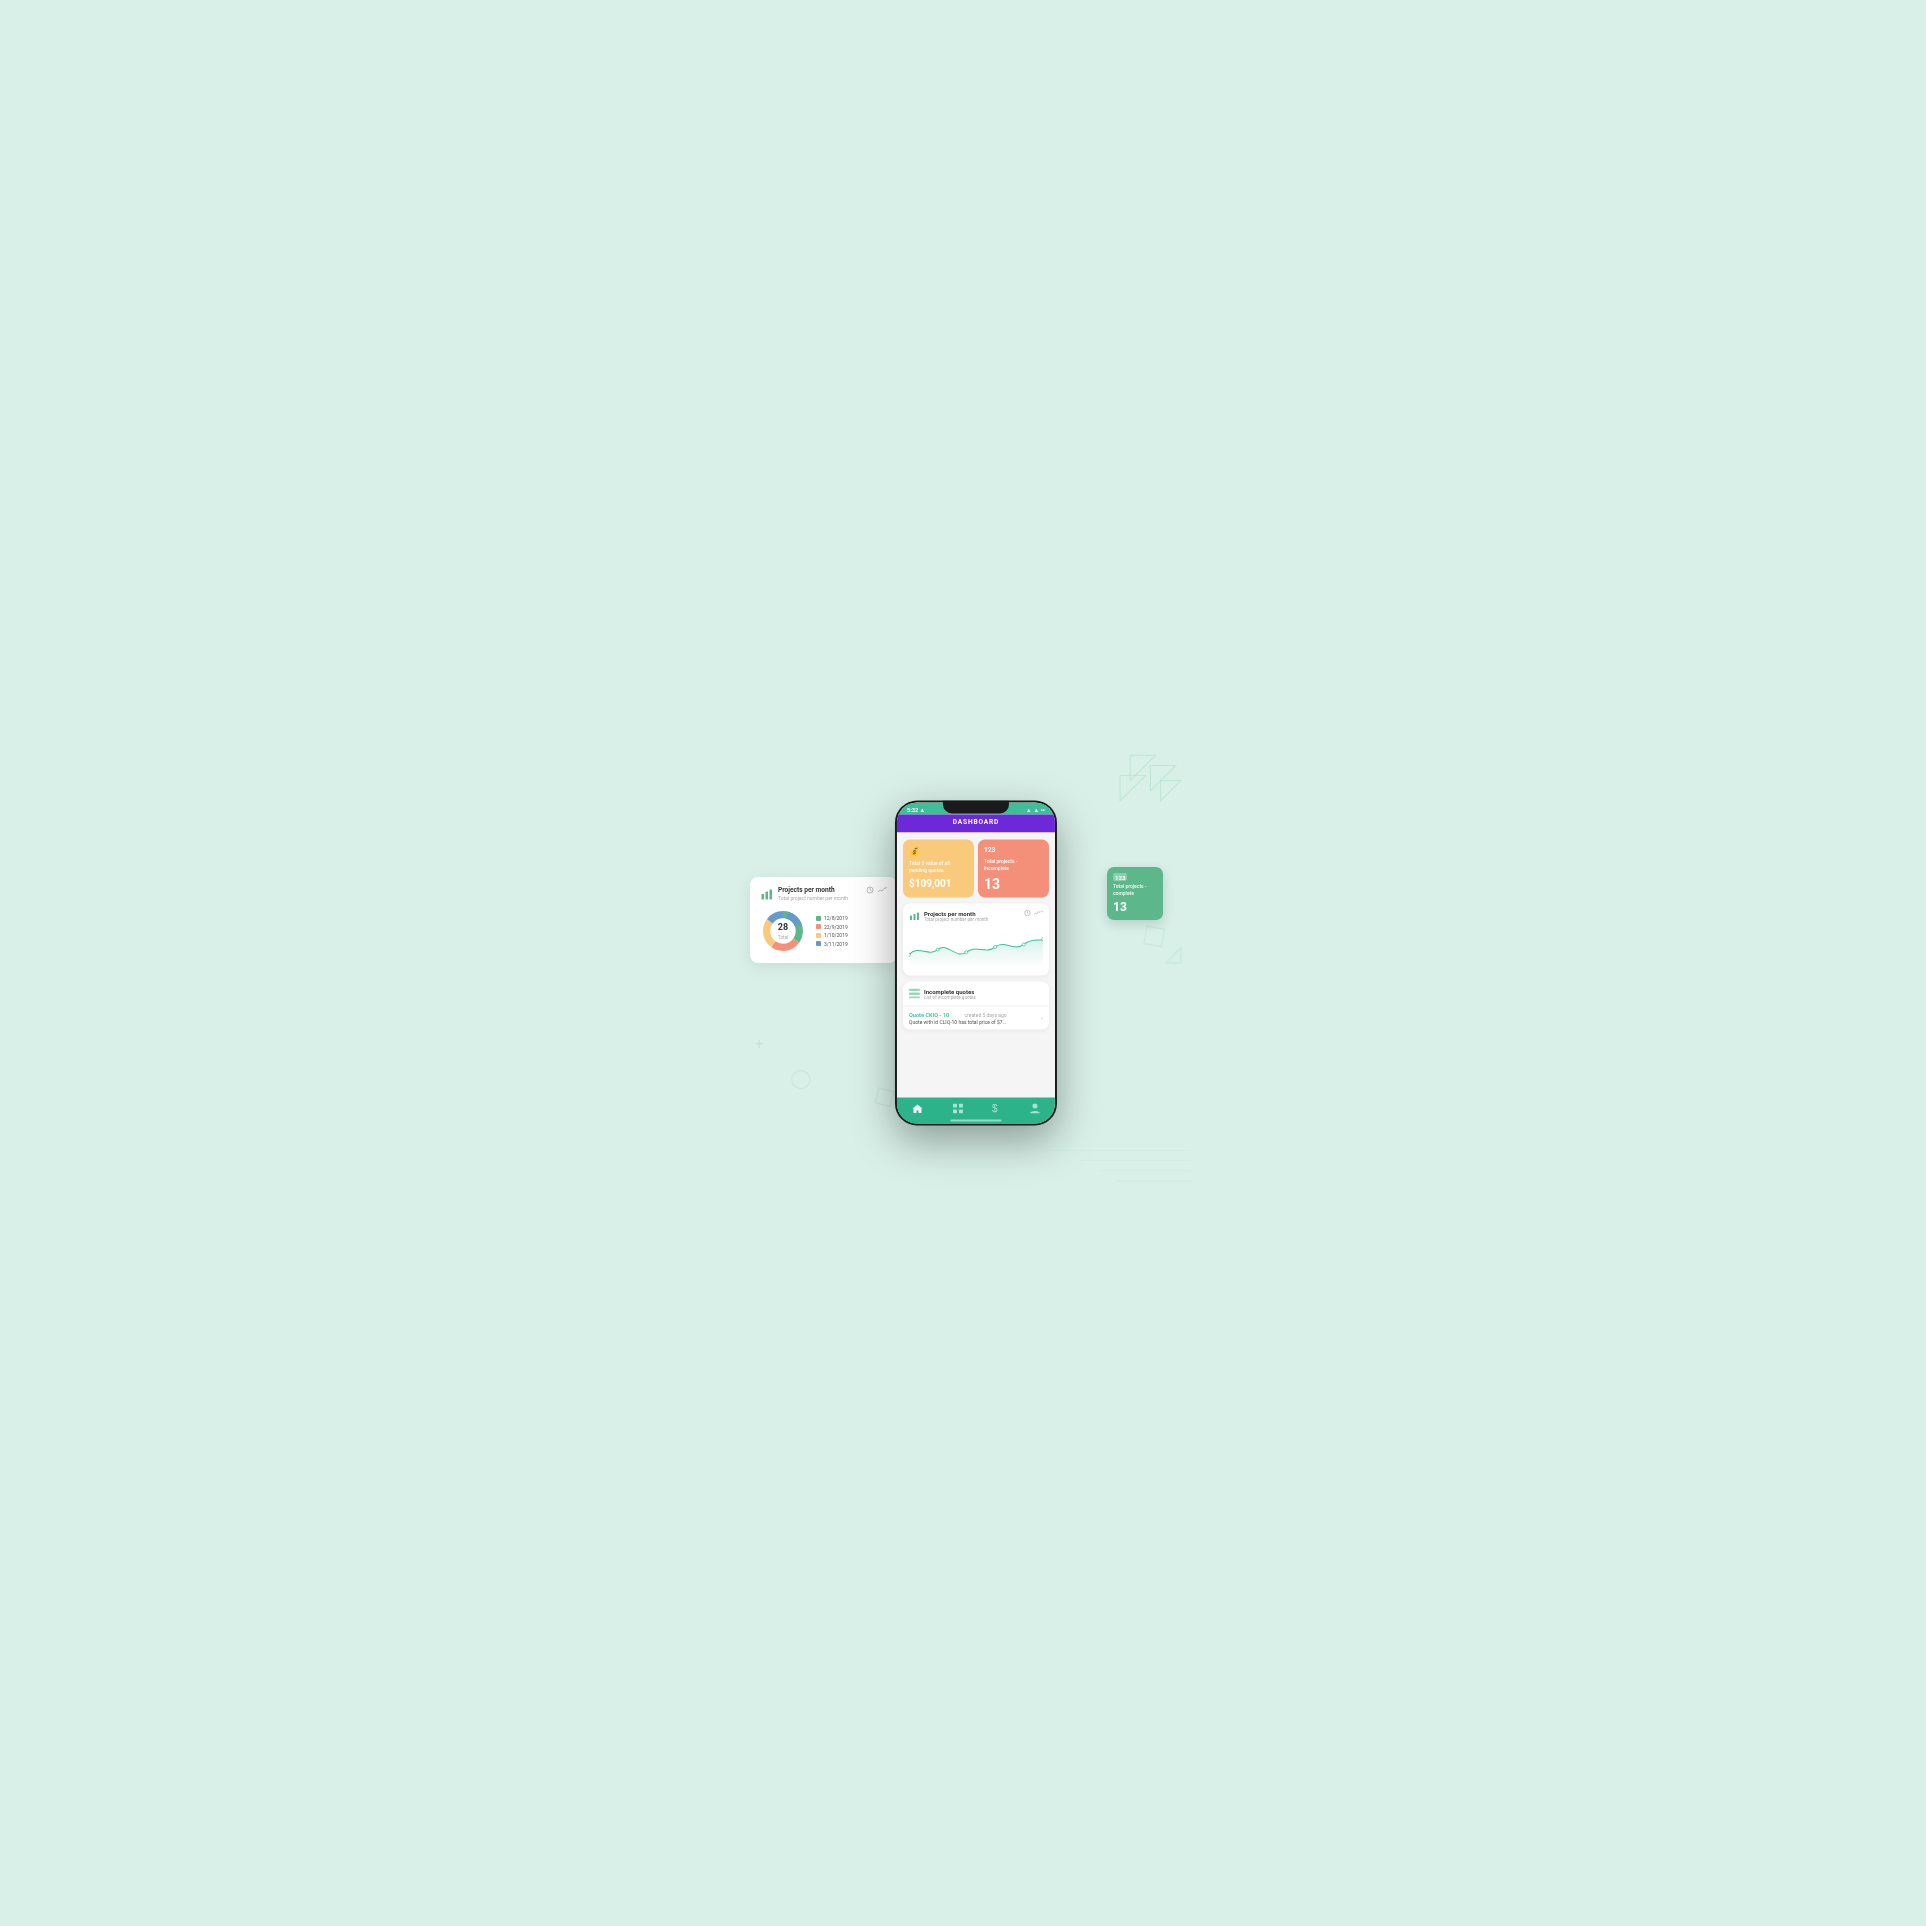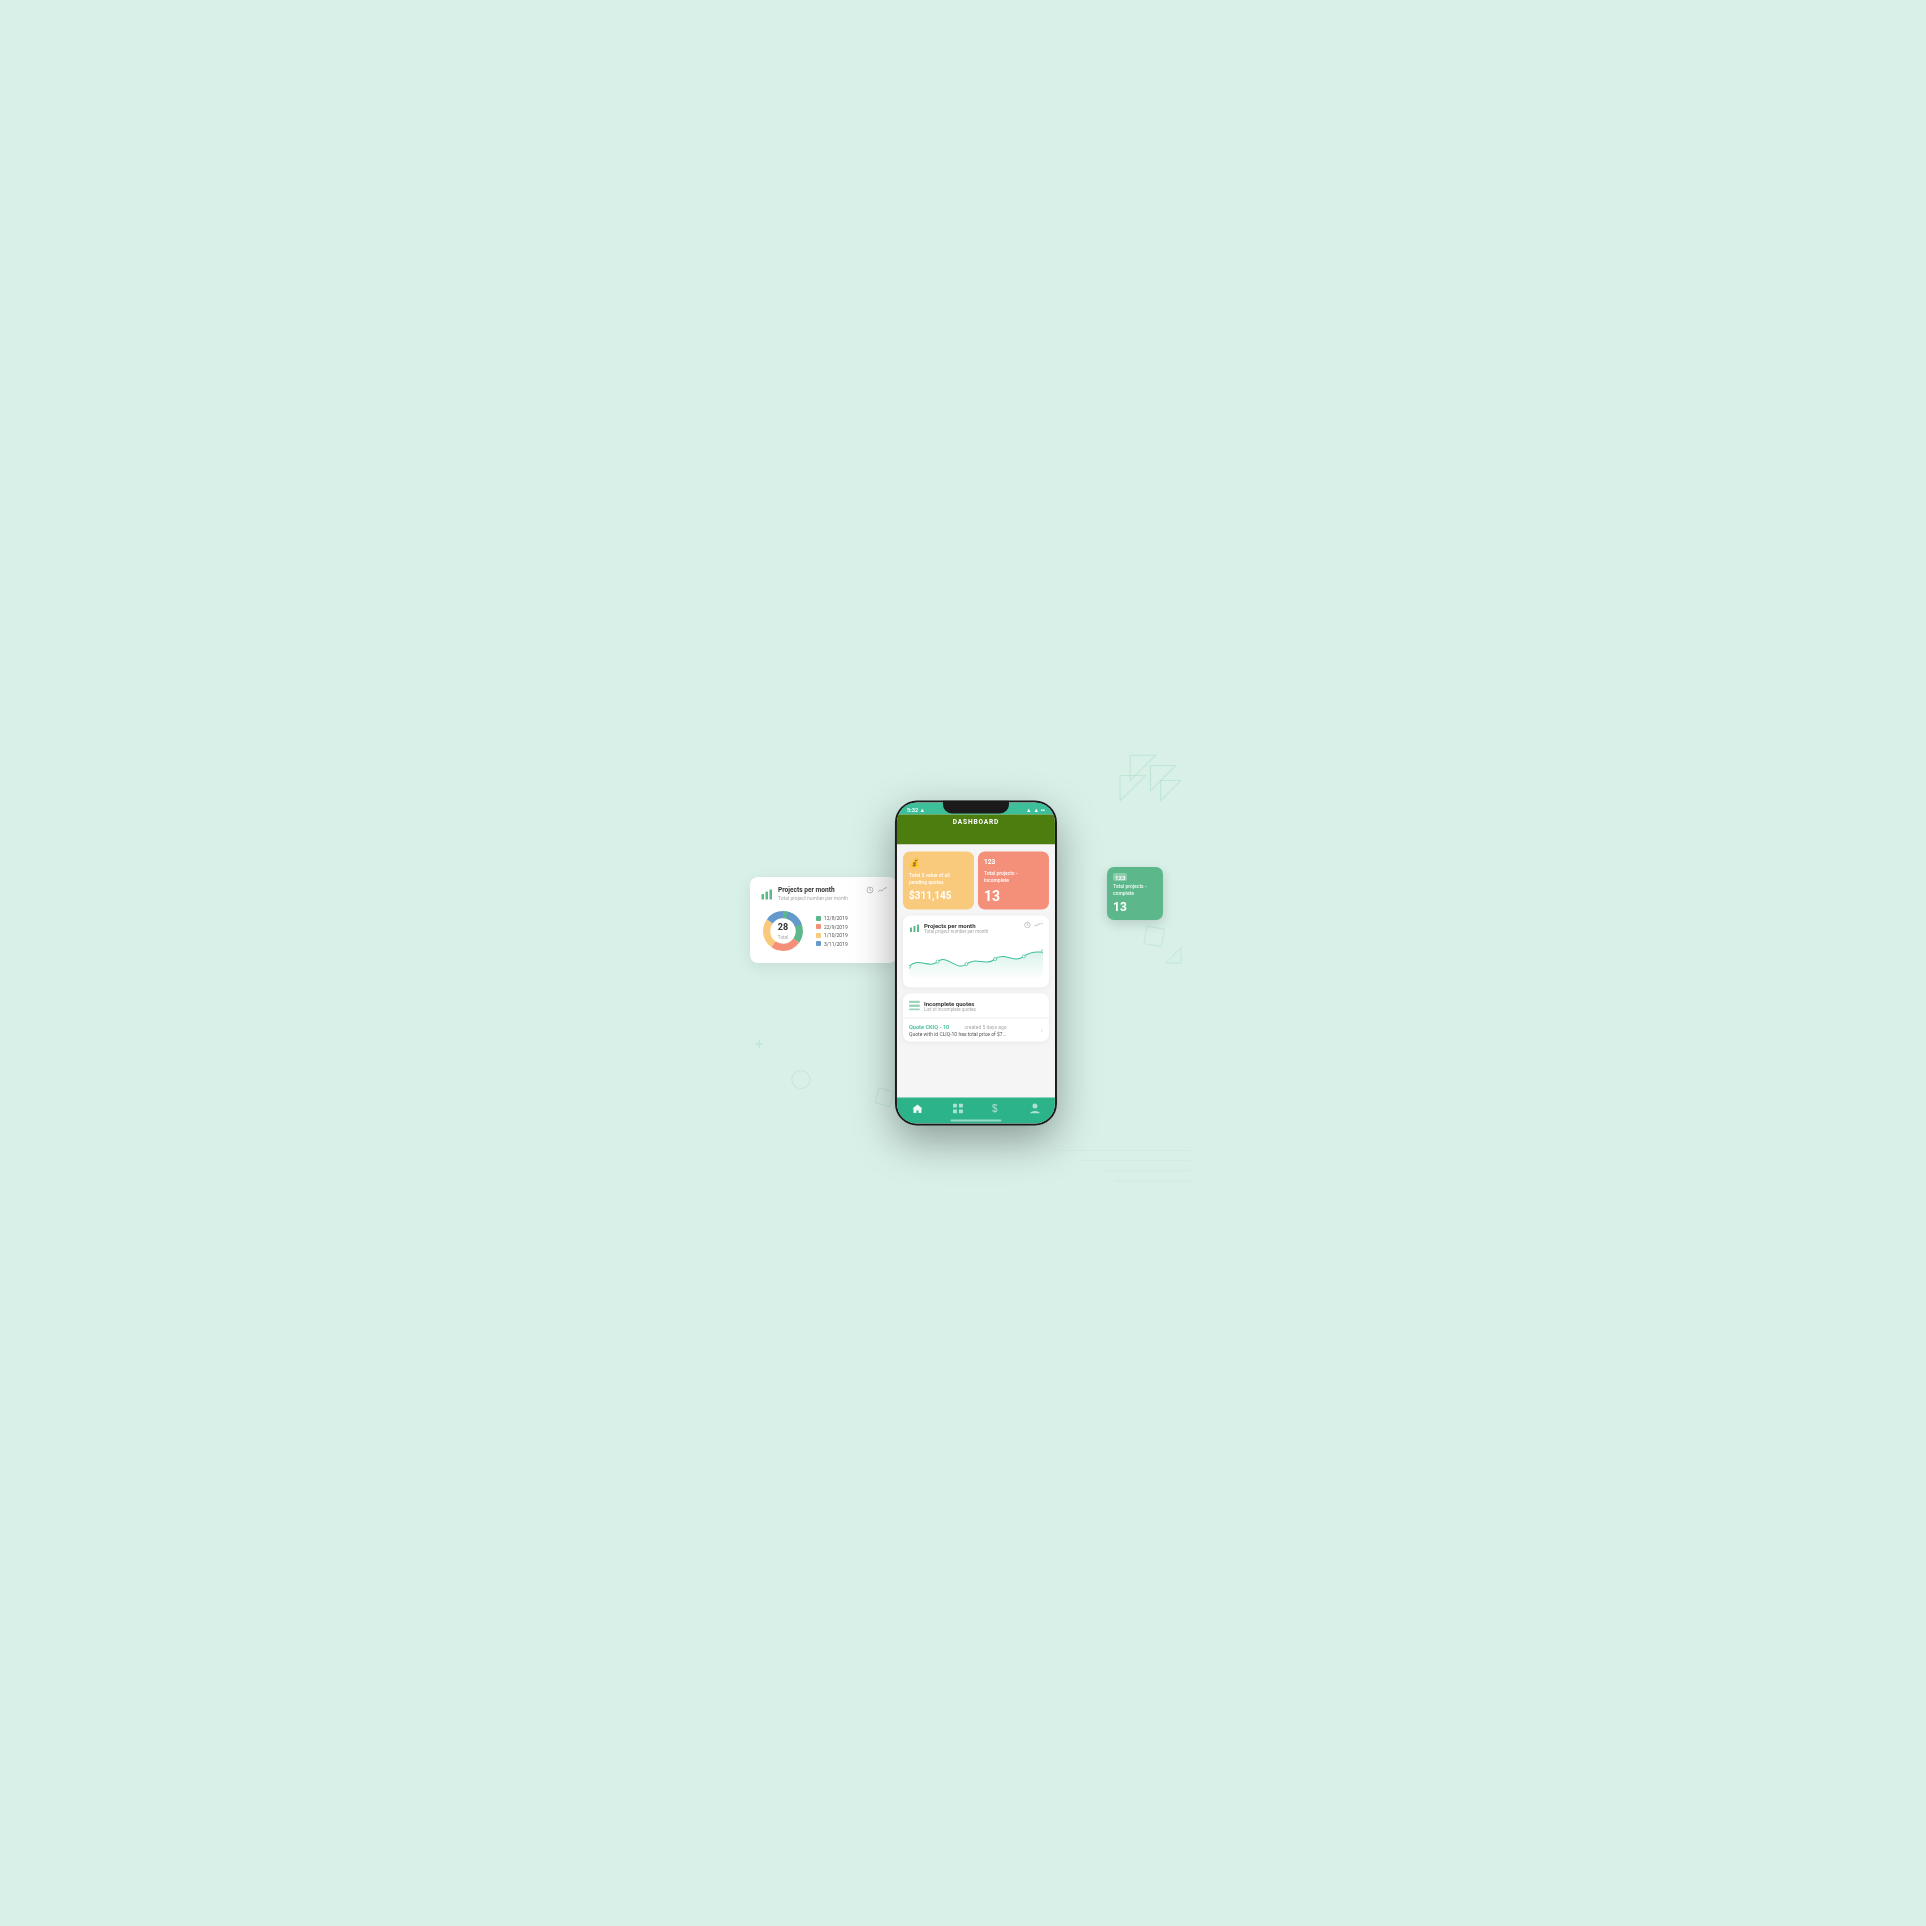--- a/index.html
+++ b/index.html
@@ -182,23 +182,23 @@
     }
 
     .status-icons {
       display: flex;
       align-items: center;
       gap: 2px;
     }
 
     
     .app-header {
-      background: #4d7c0f;
+      background: #6d28d9;
       text-align: center;
-      padding: 3px 0 19px;
+      padding: 3px 0 7px;
       color: white;
       font-size: 6.6px;
       font-weight: 700;
       letter-spacing: 0.8px;
     }
 
     
     .app-content {
       flex: 1;
       overflow: hidden;
@@ -540,21 +540,21 @@
         <span>DASHBOARD</span>
       </div>
 
       <div class="app-content">
 
         <div class="stats-row">
 
           <div class="stat-card orange">
             <div class="stat-icon">💰</div>
             <div class="stat-label">Total $ value of all pending quotes</div>
-            <div class="stat-value">$311,145</div>
+            <div class="stat-value">$109,001</div>
           </div>
 
           <div class="stat-card salmon">
             <div class="stat-icon" style="font-size:6.6px;font-weight:700;color:white;">123</div>
             <div class="stat-label">Total projects - incomplete</div>
             <div class="stat-value large">13</div>
           </div>
         </div>
 
         <div class="chart-card">

